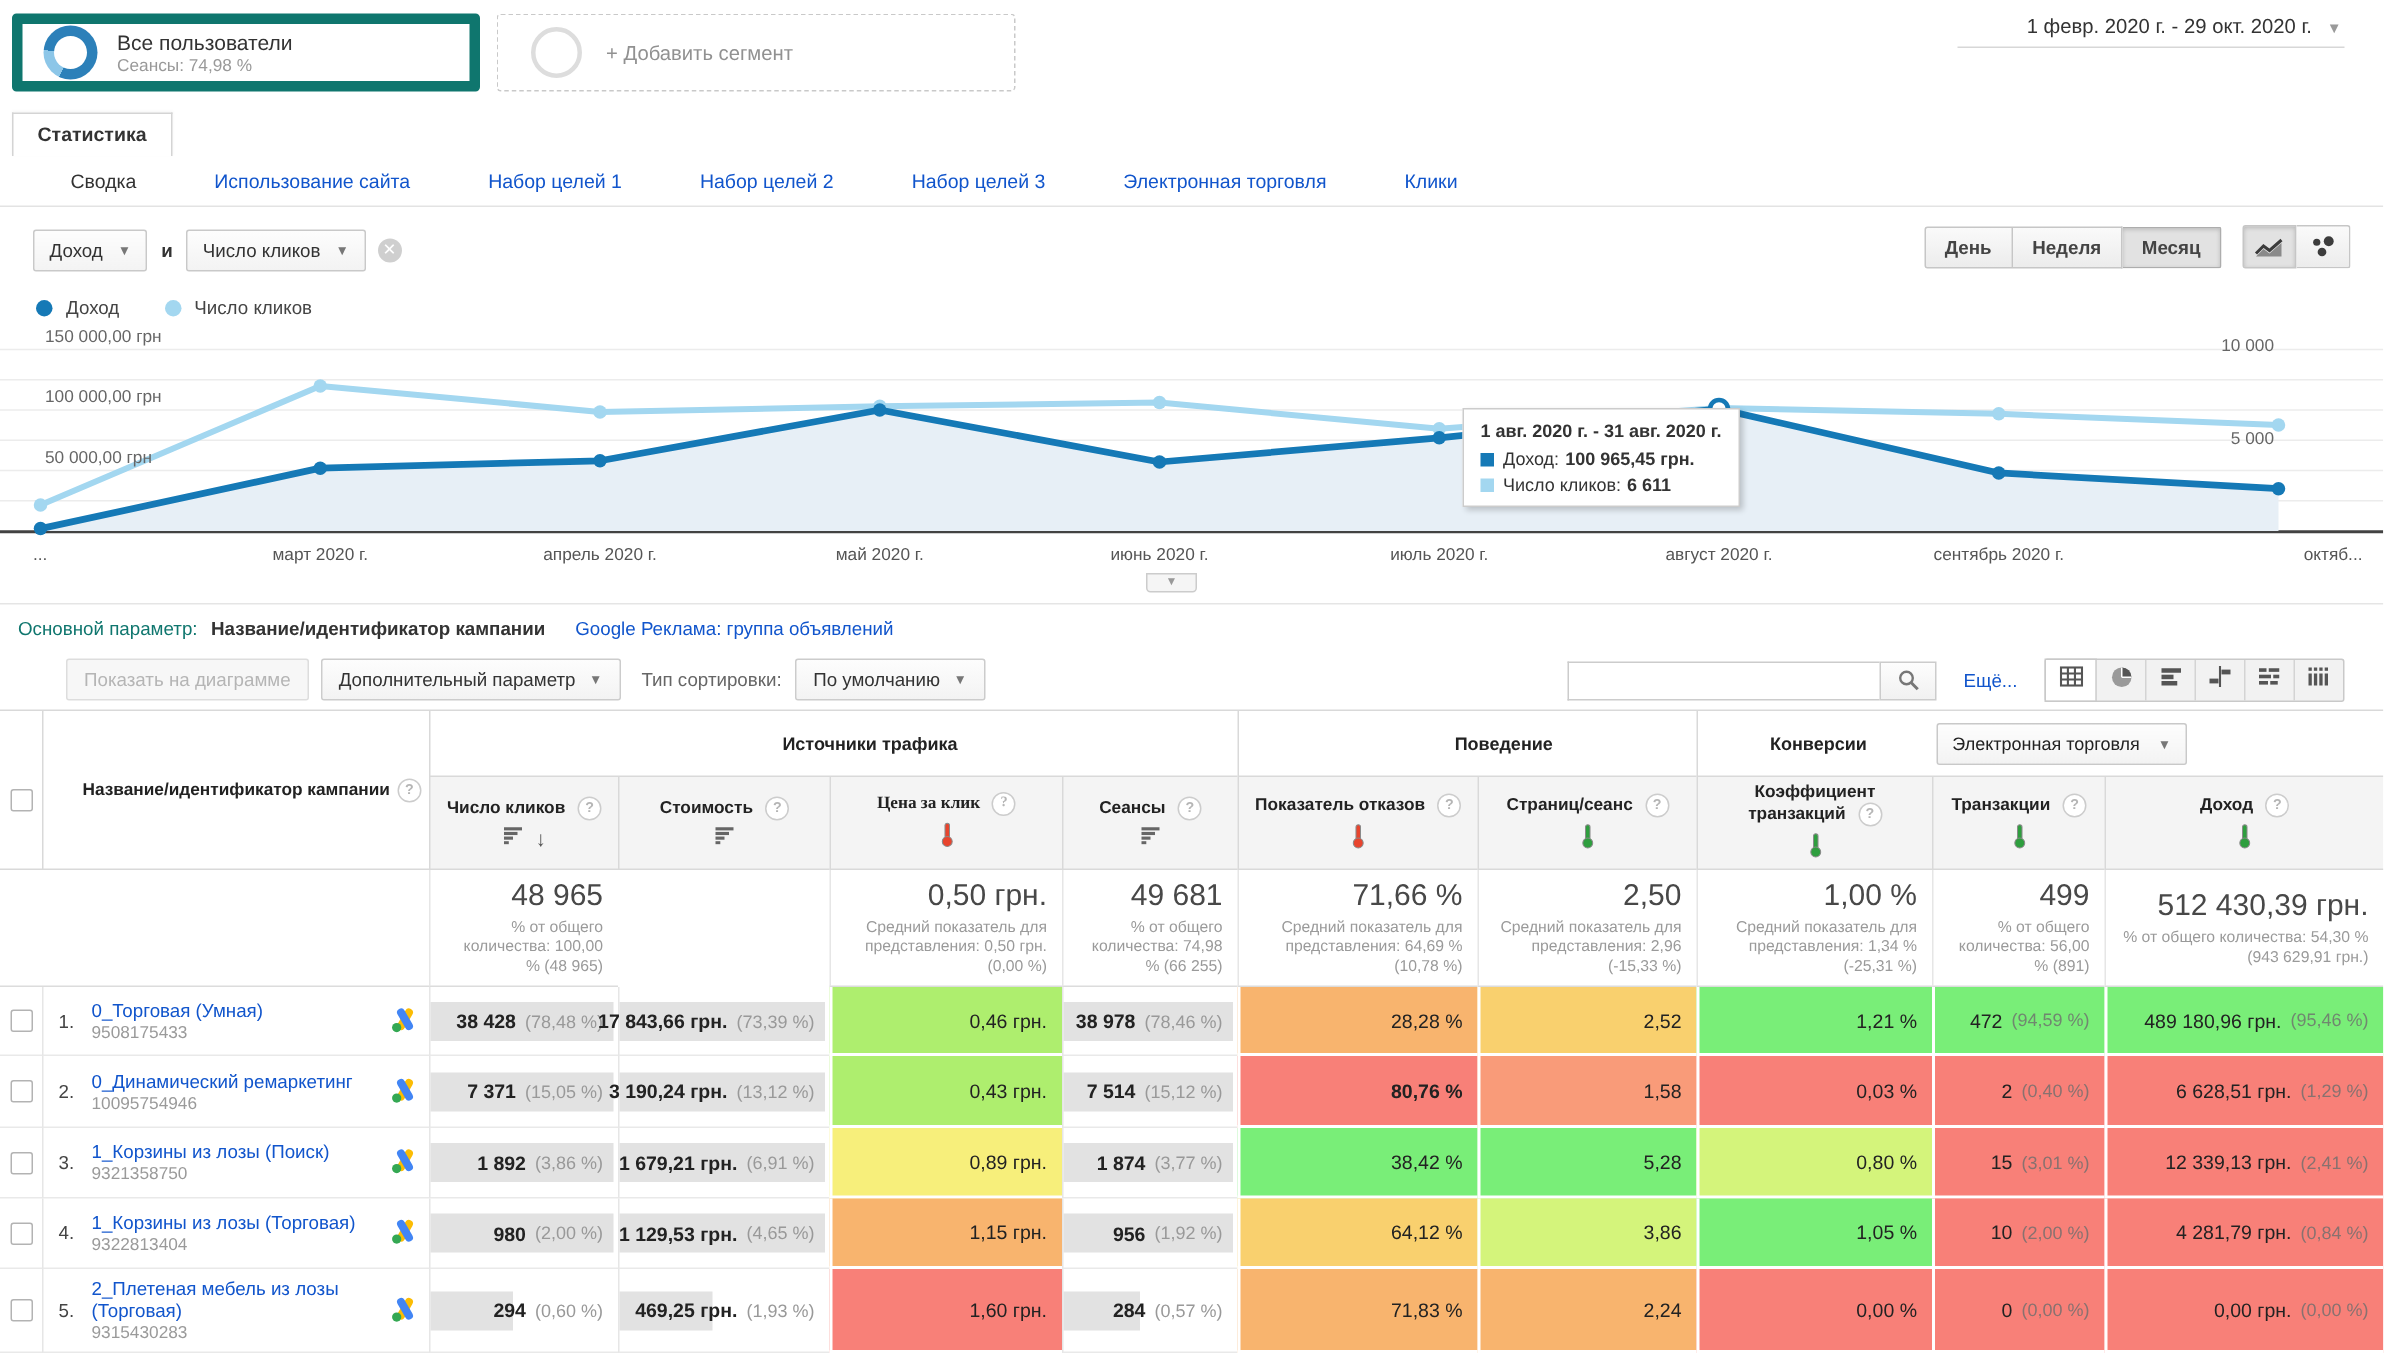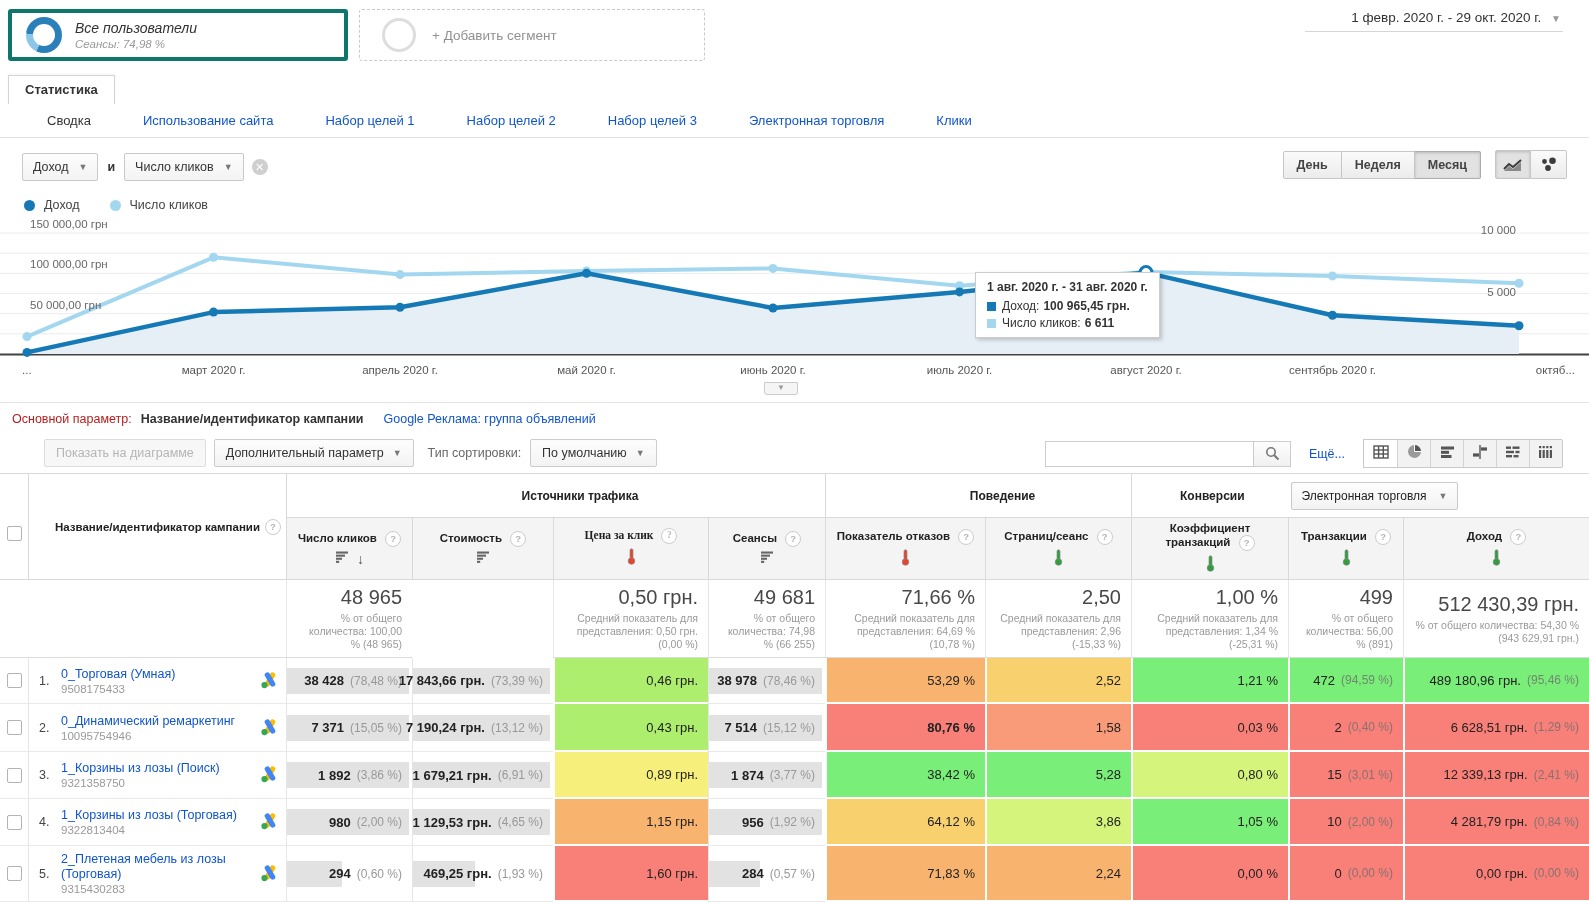--- a/index.html
+++ b/index.html
@@ -1,21 +1,21 @@
 <!DOCTYPE html>
 <html><head>
 <meta charset="utf-8">
 <style>
   html,body{margin:0;padding:0;background:#fff;}
   body{font-family:"Liberation Sans","DejaVu Sans",sans-serif;color:#333;}
   .app{width:1589px;height:904px;overflow:hidden;background:#fff;position:relative;}
 
   
   .topbar{display:flex;align-items:flex-start;padding:9px 0 0 8px;height:66px;position:relative;}
-  .seg-card{width:340px;height:52px;border:4px solid #0f766e;border-radius:3px;background:#fff;display:flex;align-items:center;padding-left:14px;box-sizing:border-box;font-style:italic;}
+  .seg-card{width:312px;height:52px;border:7px solid #0f766e;border-radius:3px;background:#fff;display:flex;align-items:center;padding-left:14px;box-sizing:border-box;}
   .seg-card .donut{width:36px;height:36px;border-radius:50%;background:conic-gradient(from 205deg,#8cc6e8 0 70deg,#2c80b9 70deg 360deg);position:relative;flex:0 0 auto;}
   .seg-card .donut::after{content:"";position:absolute;inset:7px;background:#fff;border-radius:50%;}
   .seg-card .txt{margin-left:13px;}
   .seg-title{font-size:14px;color:#333;}
   .seg-sub{font-size:11.5px;color:#999;margin-top:2px;}
   .seg-add{width:346px;height:52px;border:1px dashed #c9c9c9;border-radius:3px;margin-left:11px;display:flex;align-items:center;padding-left:22px;box-sizing:border-box;color:#919191;font-size:13.5px;}
   .seg-add .ring{width:28px;height:28px;border:3px solid #ddd;border-radius:50%;margin-right:16px;}
   .daterange{position:absolute;right:26px;top:8px;font-size:13.5px;color:#333;border-bottom:1px solid #d7d7d7;padding:2px 2px 6px 6px;min-width:250px;text-align:right;}
   .daterange .caret{color:#9a9a9a;font-size:10px;margin-left:6px;}
 
@@ -58,21 +58,21 @@
   .tooltip{position:absolute;left:975px;top:52px;background:#fff;border:1px solid #ccc;box-shadow:2px 2px 4px rgba(0,0,0,.2);padding:7px 11px;font-size:12px;z-index:5;}
   .tooltip .tt-title{font-weight:bold;margin-bottom:5px;white-space:nowrap;}
   .tooltip .tt-row{display:flex;align-items:center;margin-top:3px;white-space:nowrap;color:#333;}
   .tooltip .sw{width:9px;height:9px;margin-right:6px;flex:0 0 auto;}
   .tooltip b{margin-left:4px;}
 
   .divider{border-top:1px solid #e5e5e5;margin-top:4px;}
 
   
   .dimrow{display:flex;align-items:center;height:32px;padding-left:12px;font-size:12.5px;}
-  .dimrow .lbl{color:#b91c1c;}
+  .dimrow .lbl{color:#0f766e;}
   .dimrow .sel{font-weight:bold;color:#333;margin-left:9px;cursor:pointer;}
   .dimrow a{color:#15c;text-decoration:none;margin-left:20px;cursor:pointer;}
 
   
   .toolbar{display:flex;align-items:center;height:36px;padding-left:44px;position:relative;}
   .tb-btn{border:1px solid #ccc;border-radius:2px;background:linear-gradient(#fdfdfd,#f3f3f3);padding:6px 11px;font-size:12.5px;color:#333;display:inline-flex;align-items:center;gap:9px;cursor:pointer;}
   .tb-btn.disabled{color:#b5b5b5;background:#f7f7f7;border-color:#ddd;cursor:default;}
   .tb-btn .caret{font-size:9px;color:#777;}
   .tb-lbl{font-size:12.5px;color:#666;margin:0 9px 0 14px;}
   .tb-right{position:absolute;right:26px;top:4px;display:flex;align-items:center;}
@@ -533,21 +533,21 @@
         <span class="p">(73,39 %)</span>
       </div>
       <div class="tc hm" style="grid-area: 4 / 5; background: rgb(174, 238, 110);">
         <span class="v">0,46 грн.</span>
       </div>
       <div class="tc val graybar" style="grid-area: 4 / 6;">
         <span class="v">38 978</span>
         <span class="p">(78,46 %)</span>
       </div>
       <div class="tc hm" style="grid-area: 4 / 7; background: rgb(248, 180, 110);">
-        <span class="v">53,29 %</span>
+        <span class="v">28,28 %</span>
       </div>
       <div class="tc hm" style="grid-area: 4 / 8; background: rgb(249, 208, 110);">
         <span class="v">2,52</span>
       </div>
       <div class="tc hm" style="grid-area: 4 / 9; background: rgb(121, 238, 120);">
         <span class="v">1,21 %</span>
       </div>
       <div class="tc hm" style="grid-area: 4 / 10; background: rgb(121, 238, 120);">
         <span class="v">472</span>
         <span class="p">(94,59 %)</span>
@@ -569,21 +569,21 @@
             <rect x="8.6" y="2" width="6.8" height="20" rx="3.4" fill="#fbbc04" transform="rotate(30 12 12)"></rect>
             <rect x="8.6" y="2" width="6.8" height="20" rx="3.4" fill="#4285f4" transform="rotate(-30 12 12)"></rect>
             <circle cx="5" cy="19" r="3.9" fill="#34a853"></circle>
           </svg></span>
       </div>
       <div class="tc val graybar" style="grid-area: 5 / 3;">
         <span class="v">7 371</span>
         <span class="p">(15,05 %)</span>
       </div>
       <div class="tc val graybar" style="grid-area: 5 / 4;">
-        <span class="v">7 190,24 грн.</span>
+        <span class="v">3 190,24 грн.</span>
         <span class="p">(13,12 %)</span>
       </div>
       <div class="tc hm" style="grid-area: 5 / 5; background: rgb(174, 238, 110);">
         <span class="v">0,43 грн.</span>
       </div>
       <div class="tc val graybar" style="grid-area: 5 / 6;">
         <span class="v">7 514</span>
         <span class="p">(15,12 %)</span>
       </div>
       <div class="tc hm" style="grid-area: 5 / 7; background: rgb(248, 128, 120); font-weight: bold;">

